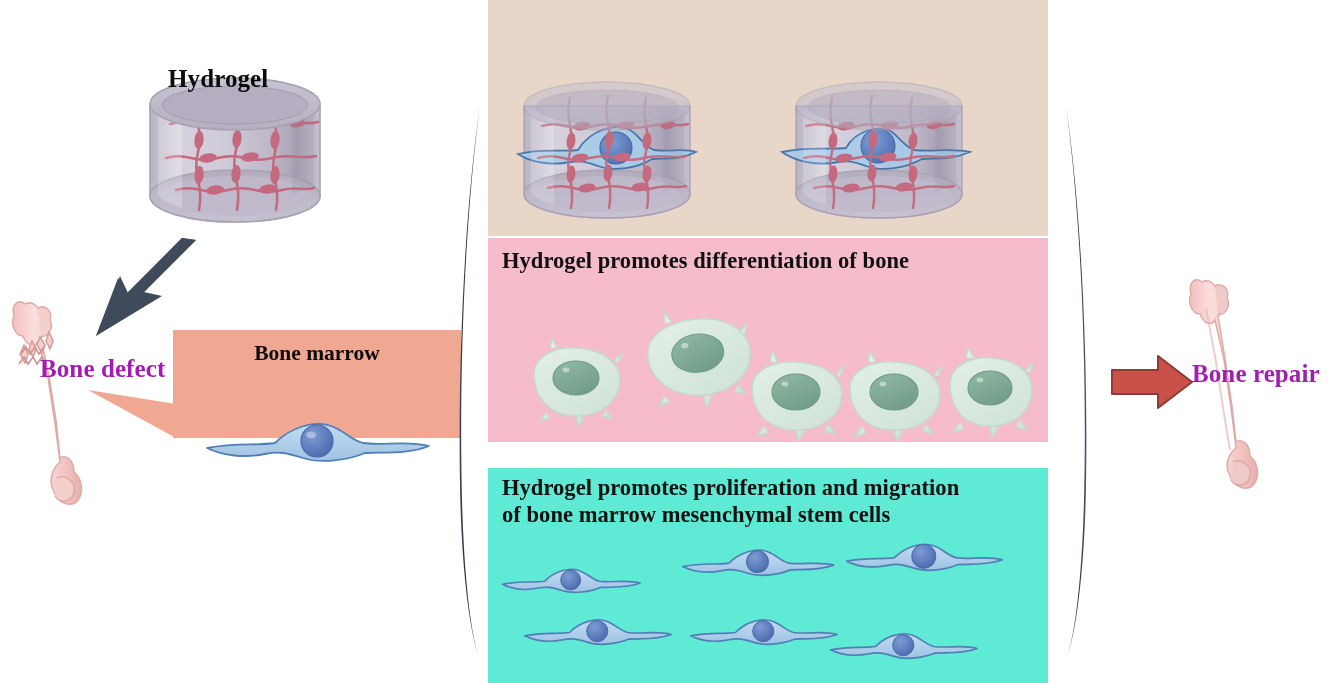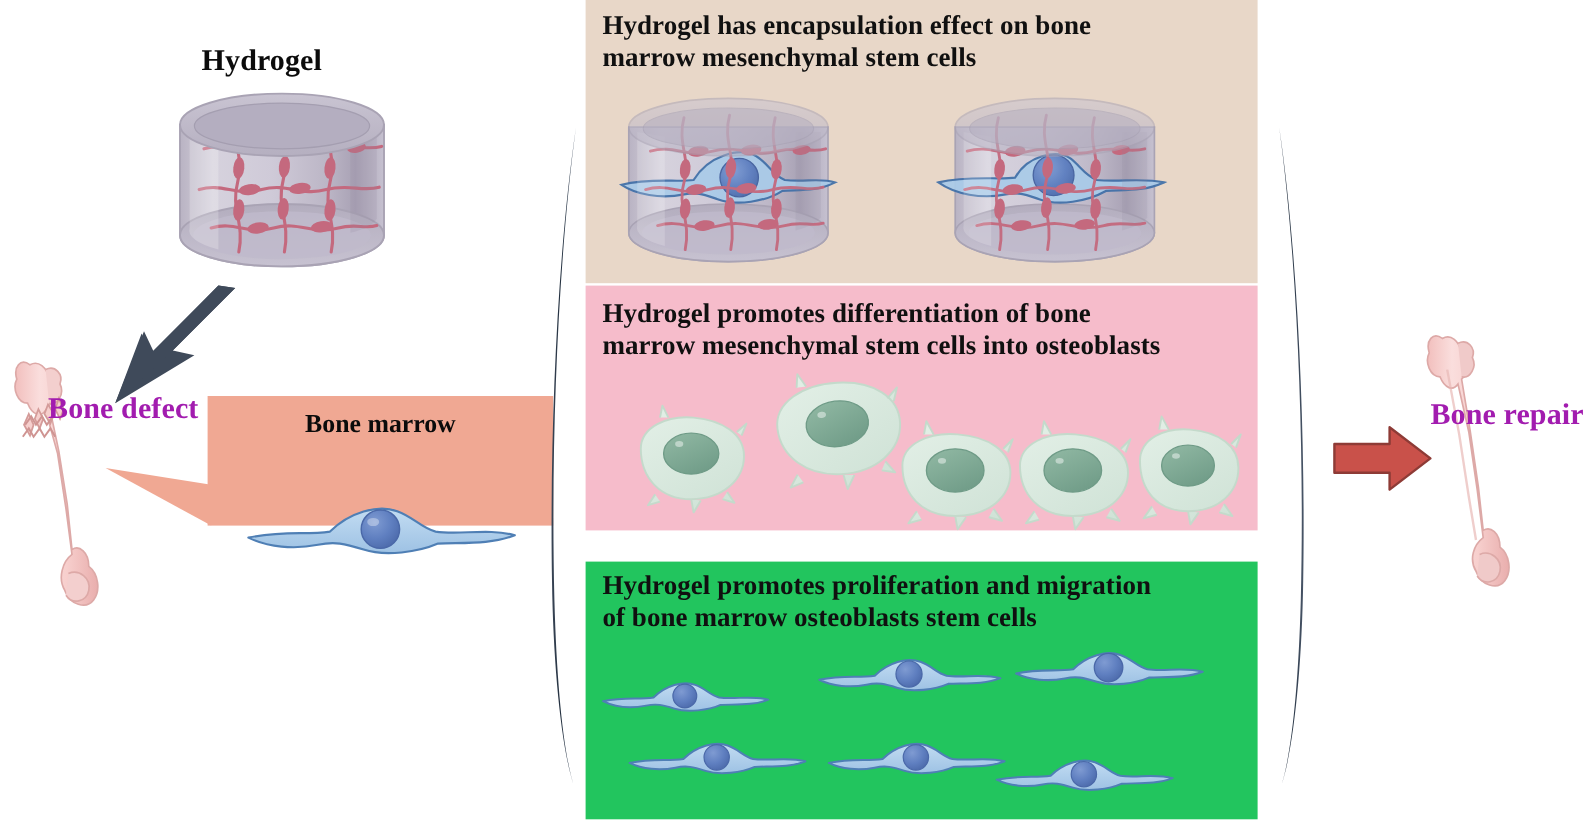--- a/index.html
+++ b/index.html
@@ -12,30 +12,31 @@
   #stage { position: relative; width: 1328px; height: 683px; background:#fff; }
 
   .abs { position: absolute; }
 
   
   .hdr {
     font-weight: bold;
     color: #0d0d0d;
     letter-spacing: .1px;
     line-height: 1.16;
+    margin-top: 28px;
   }
   .lbl-hydrogel { left: 168px; top: 36px; font-size: 25px; font-weight: bold; color:#0b0b0b; }
   .lbl-defect   { left: 40px;  top: 326px; font-size: 25px; font-weight: bold; color:#a21caf; }
   .lbl-repair   { left: 1192px; top: 331px; font-size: 25px; font-weight: bold; color:#a21caf; }
 
   
   .panel { position: absolute; left: 488px; width: 560px; }
   .panel-1 { top: 0px;   height: 236px; background: #e8d7c8; }
   .panel-2 { top: 238px; height: 204px; background: #f6bccb; }
-  .panel-3 { top: 468px; height: 215px; background: #22c55e; }
+  .panel-3 { top: 468px; height: 215px; background: #5eead4; }
 
   .panel-title {
     position: absolute; left: 14px; right: 8px; top: 8px;
     font-size: 22.5px; font-weight: bold; color:#101010;
     line-height: 1.19; letter-spacing: .05px;
   }
   .panel-2 .panel-title { top: 10px; }
   .panel-3 .panel-title { top: 7px; }
 
   
@@ -197,24 +198,20 @@
       <ellipse cx="108" cy="23" rx="5" ry="3.4" fill="#ffffff" opacity="0.34"></ellipse>
     </svg>
   </div>
 
   <svg class="abs" style="left:458px; top:104px;" width="26" height="552" viewBox="0 0 26 552">
     <path d="M22,2 C6,120 1,276 4,396 C6,470 12,524 20,550
              C10,520 3,452 2,380 C0,262 6,110 22,2 Z" fill="url(#brkG)"></path>
   </svg>
 
   <div class="panel panel-1">
-    <div class="panel-title">
-      <span>Hydrogel has encapsulation effect on bone</span><br>
-      <span>marrow mesenchymal stem cells</span>
-    </div>
 
     <svg style="position:absolute; left:28px; top:82px;" width="182" height="152" viewBox="0 0 182 152">
       <path d="M8,24 L8,112 A83,24 0 0 0 174,112 L174,24 Z" fill="url(#gelSide)" stroke="#a9a3b4" stroke-width="1.4"></path>
       <ellipse cx="91" cy="112" rx="83" ry="24" fill="url(#gelBot)" stroke="#a9a3b4" stroke-width="1.4"></ellipse>
       <ellipse cx="91" cy="112" rx="72" ry="18" fill="#c0bacb" opacity="0.85"></ellipse>
 
       <path d="M2,72 C26,66 48,70 62,68 C74,48 100,40 114,48 C124,54 128,64 138,68
                C154,70 168,66 180,70 C164,78 150,76 136,77 C122,86 98,90 82,84
                C70,80 66,78 54,80 C34,84 14,80 2,72 Z" fill="#a9cbe9" stroke="#3f6fa8" stroke-width="1.8" opacity="0.92"></path>
       <circle cx="100" cy="66" r="16" fill="url(#nucG)" stroke="#44609e" stroke-width="1.1" opacity="0.95"></circle>
@@ -282,21 +279,20 @@
       <path d="M15,28 L15,106 A76,21 0 0 0 38,123 L38,32 Z" fill="#ffffff" opacity="0.18"></path>
       <path d="M147,28 L147,110 A68,19 0 0 0 168,99 L168,28 Z" fill="#8e8799" opacity="0.15"></path>
       <ellipse cx="91" cy="24" rx="83" ry="24" fill="url(#gelTop)" stroke="#a9a3b4" stroke-width="1.4" opacity="0.55"></ellipse>
       <ellipse cx="91" cy="25" rx="71" ry="17" fill="#b4aec0" stroke="#a49eb0" stroke-width="0.9" opacity="0.5"></ellipse>
     </svg>
   </div>
 
   <div class="panel panel-2">
     <div class="panel-title">
       <span>Hydrogel promotes differentiation of bone</span><br>
-      <span>marrow mesenchymal stem cells into osteoblasts</span>
     </div>
 
     <svg style="position:absolute; left:10px; top:86px;" width="540" height="130" viewBox="0 0 540 130">
 
       <g transform="translate(30,22)">
         <path d="M6,28 C6,10 28,0 50,2 C74,4 92,16 92,34 C92,54 74,70 48,70
                  C22,70 6,52 6,28 Z M22,2 l2,-10 l5,10 M86,14 l8,-7 l-4,10
                  M18,66 l-6,9 l10,-3 M48,70 l2,11 l6,-10 M78,64 l6,9 l-10,-3" fill="url(#obG)" stroke="#c4dacb" stroke-width="1.6" stroke-linejoin="round"></path>
         <ellipse cx="48" cy="32" rx="23" ry="17" fill="url(#obN)" stroke="#6f9b87" stroke-width="1.1"></ellipse>
         <ellipse cx="38" cy="24" rx="3.4" ry="2.4" fill="#ffffff" opacity="0.45"></ellipse>
@@ -332,21 +328,21 @@
                  M14,64 l-7,10 l11,-3 M44,68 l2,11 l7,-10 M74,62 l7,10 l-11,-3" fill="url(#obG)" stroke="#c4dacb" stroke-width="1.6" stroke-linejoin="round"></path>
         <ellipse cx="44" cy="30" rx="22" ry="17" fill="url(#obN)" stroke="#6f9b87" stroke-width="1.1"></ellipse>
         <ellipse cx="34" cy="22" rx="3.3" ry="2.3" fill="#ffffff" opacity="0.45"></ellipse>
       </g>
     </svg>
   </div>
 
   <div class="panel panel-3">
     <div class="panel-title">
       <span>Hydrogel promotes proliferation and migration</span><br>
-      <span>of bone marrow osteoblasts stem cells</span>
+      <span>of bone marrow mesenchymal stem cells</span>
     </div>
 
     <svg style="position:absolute; left:4px; top:68px;" width="552" height="140" viewBox="0 0 552 140">
 
       <g transform="translate(8,26) scale(0.62)">
         <path d="M4,36 C34,30 52,34 72,31 C88,15 112,8 128,14 C142,19 148,28 160,31
                  C180,34 204,28 226,34 C206,42 182,40 162,41 C146,48 118,52 100,46
                  C84,41 76,39 62,42 C42,46 20,44 4,36 Z" fill="url(#mscG)" stroke="#4f7fb5" stroke-width="2.6" stroke-linejoin="round"></path>
         <circle cx="114" cy="29" r="16" fill="url(#nucG)" stroke="#4a68a8" stroke-width="1.6"></circle>
       </g>

